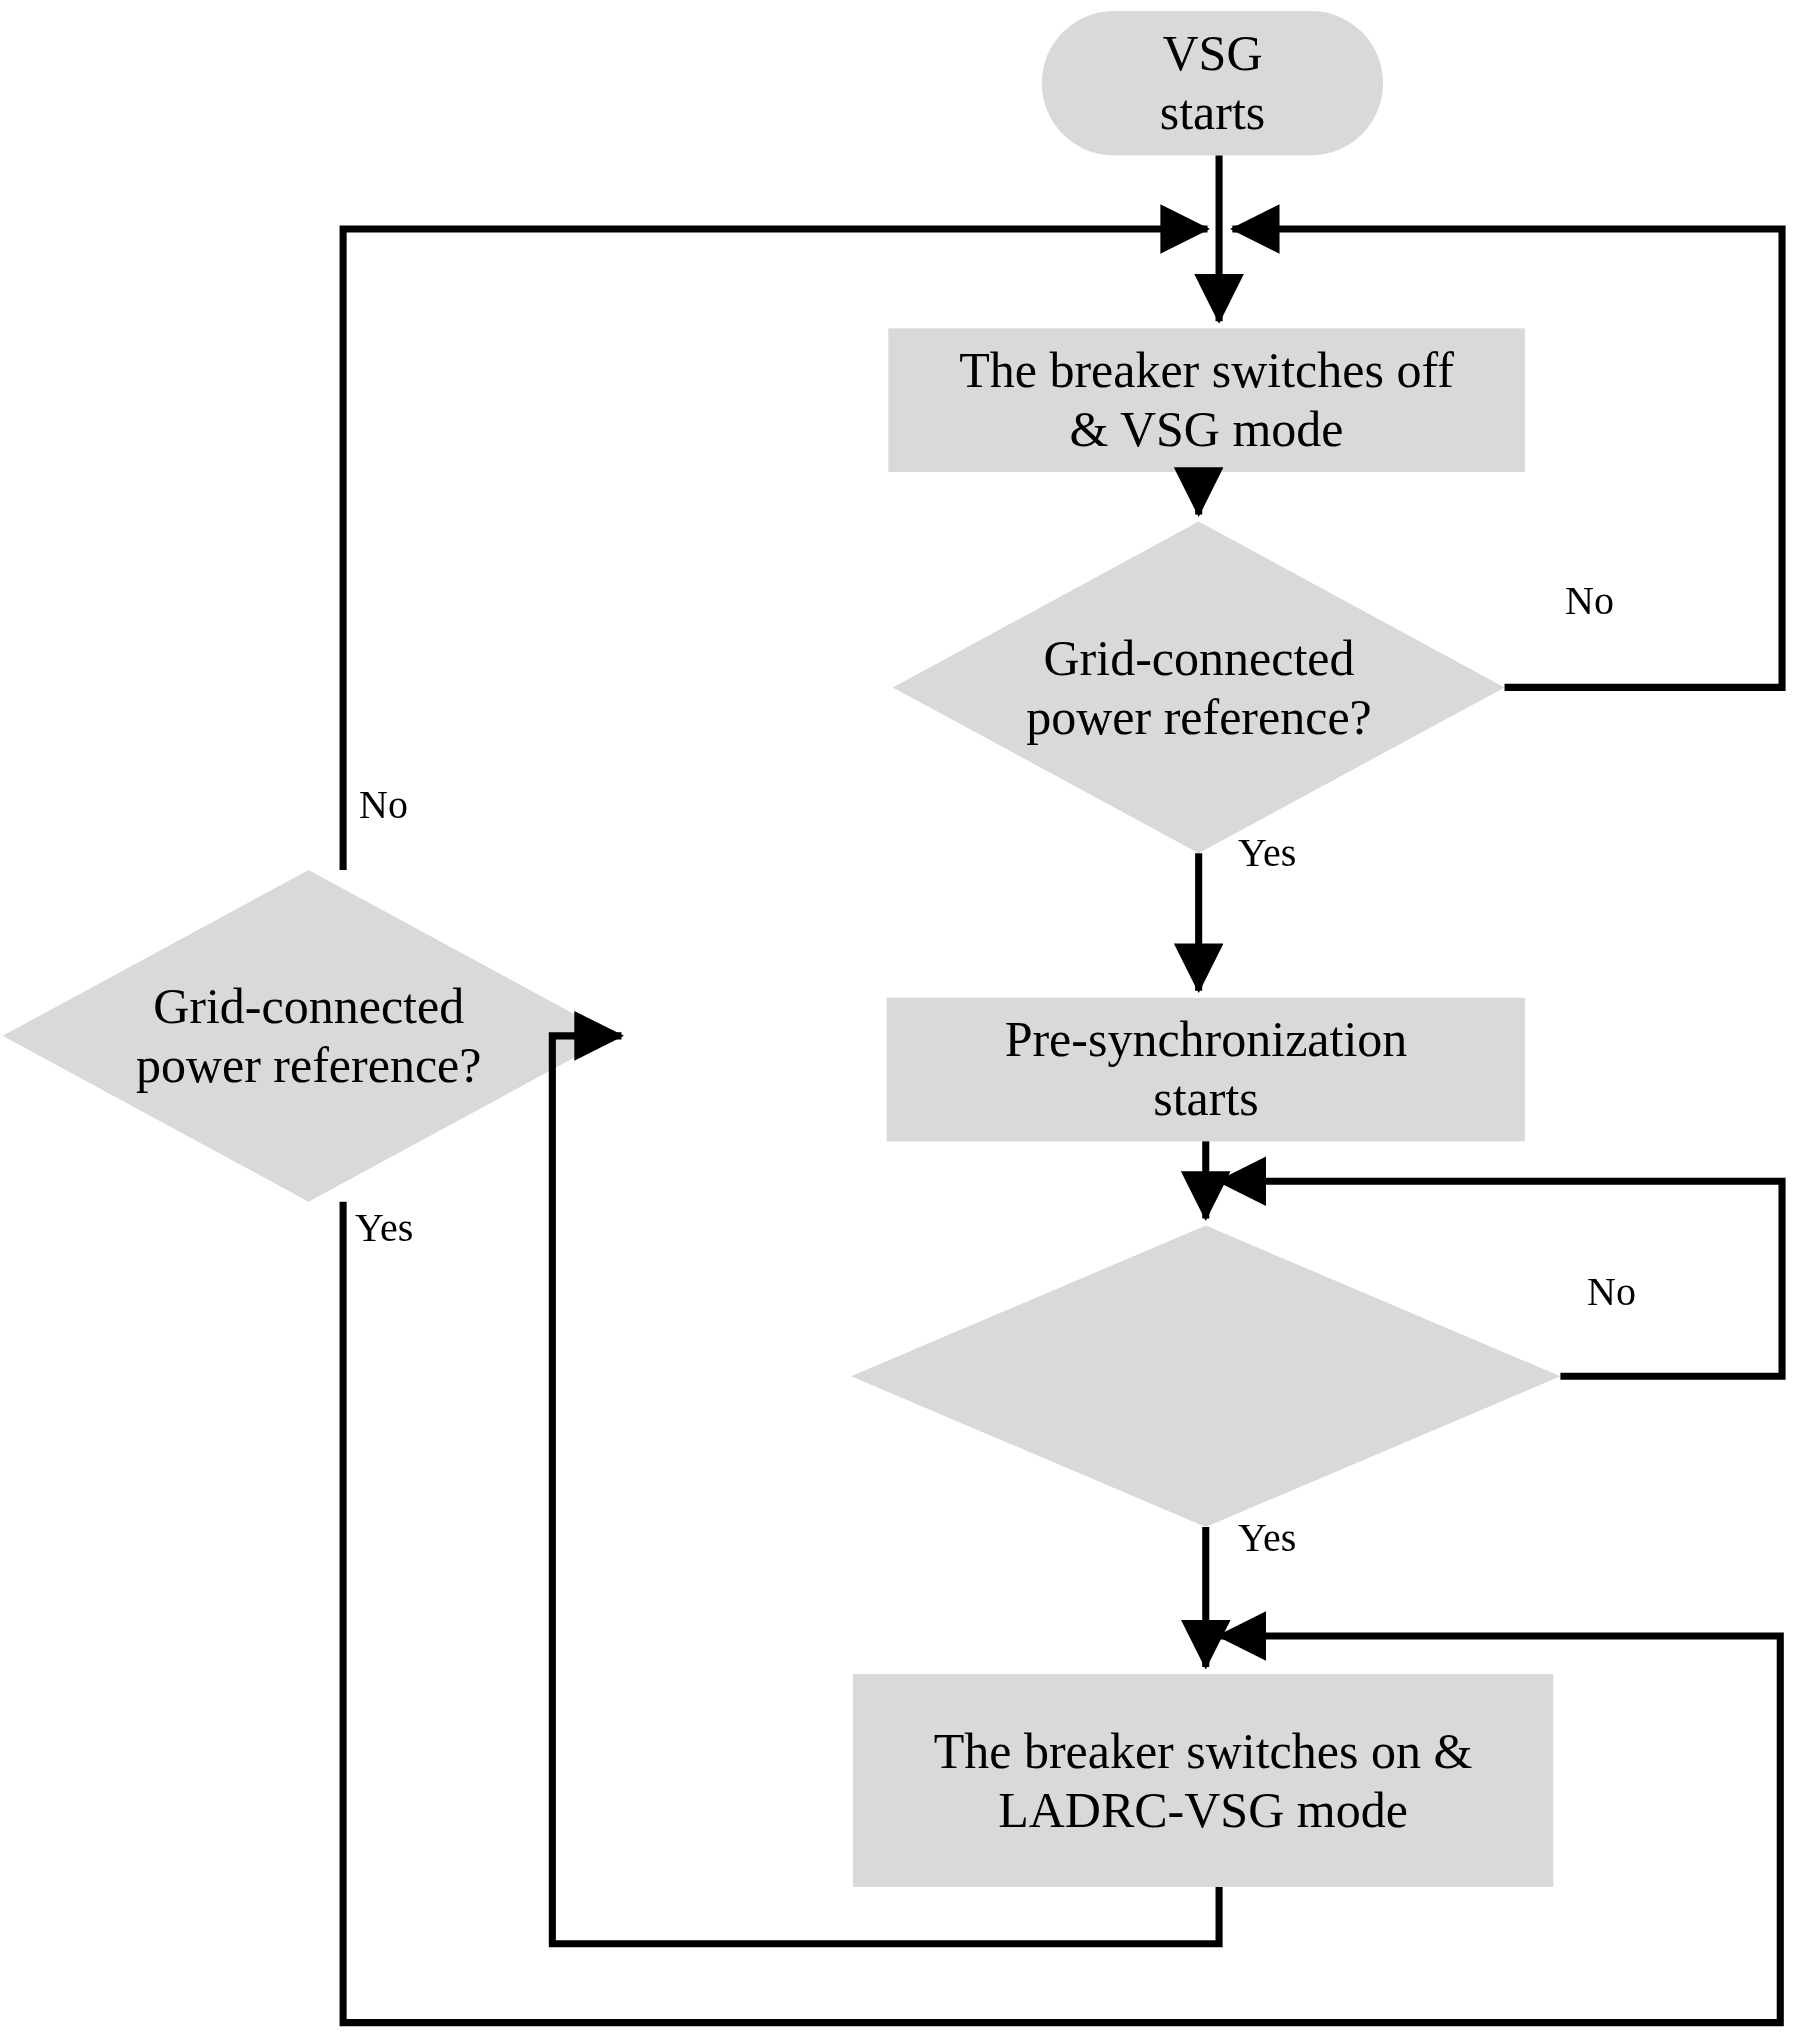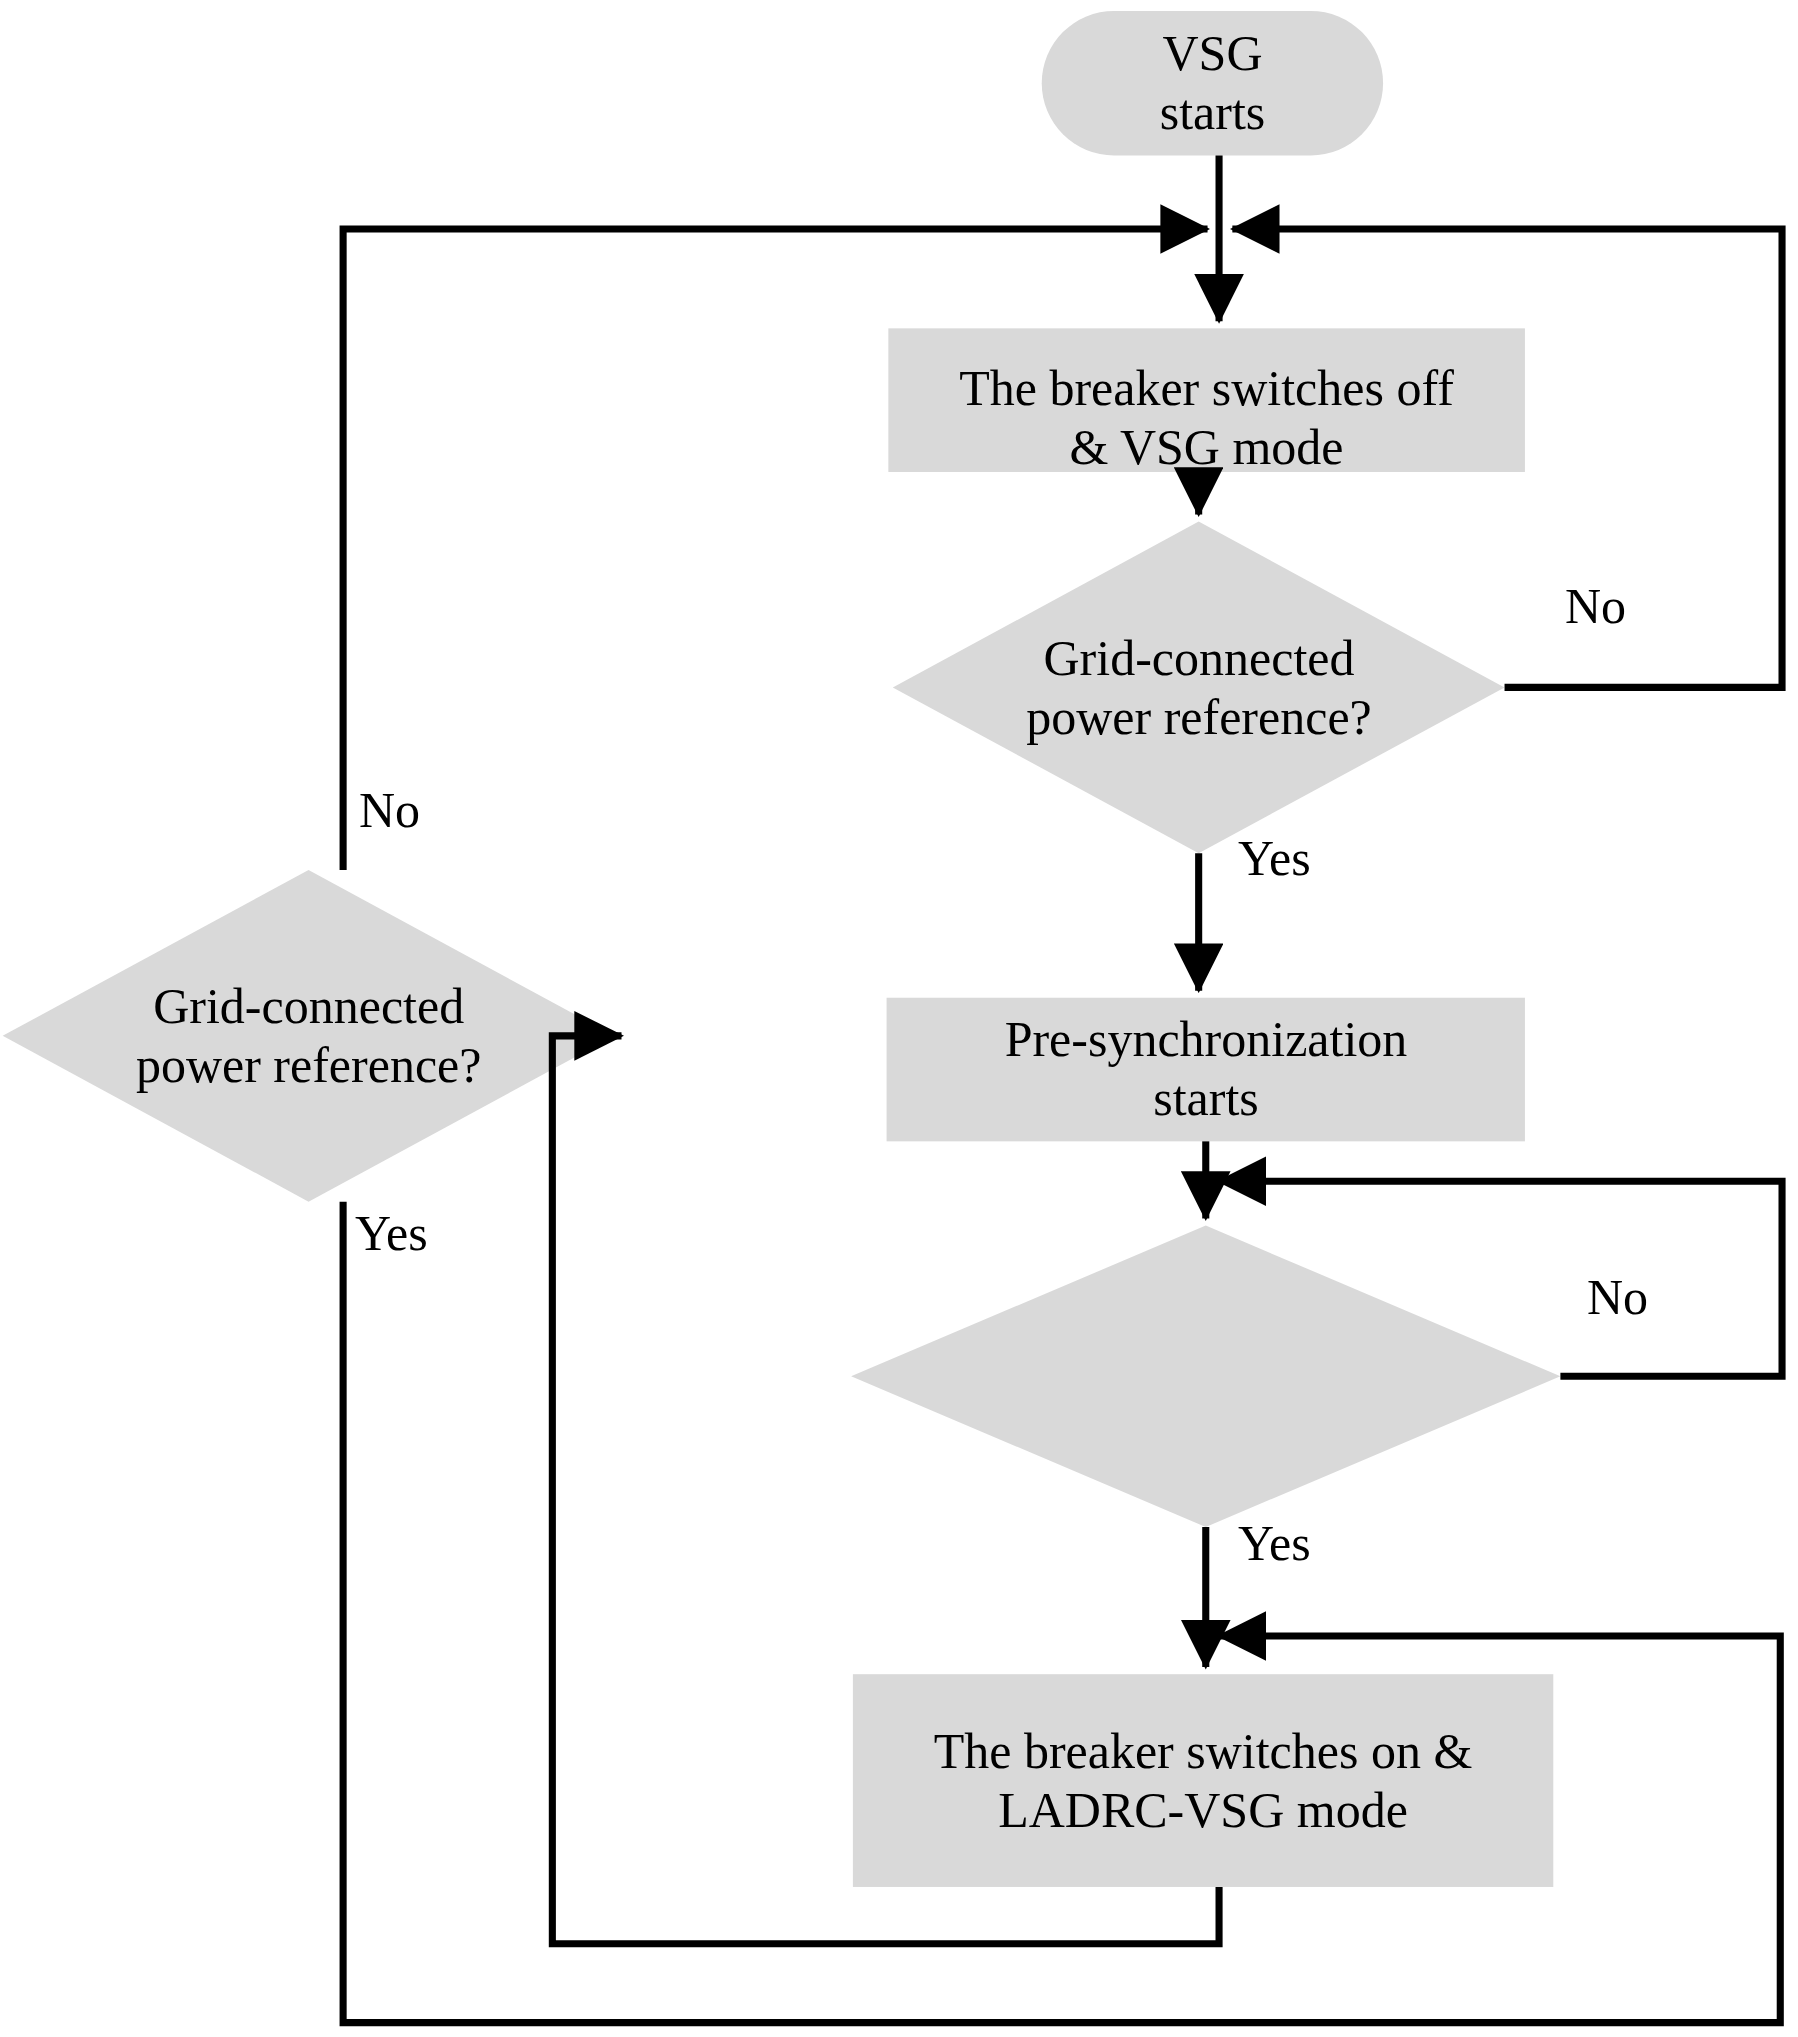--- a/index.html
+++ b/index.html
@@ -33,21 +33,21 @@
     white-space: pre-line;
     pointer-events: none;
   }
   .edge-label {
     position: absolute;
     color: #000000;
     white-space: nowrap;
     line-height: 1;
   }
   .fs-main { font-size: 50px; }
-  .fs-edge { font-size: 50px; text-align: right; }
+  .fs-edge { font-size: 40px; text-align: right; }
 </style>
 </head>
 <body>
 
 <div id="canvas">
 
   <svg id="flow-svg" viewBox="0 0 2028 2298">
     <defs>
       <marker id="arrowhead" viewBox="0 0 10 10" refX="9.5" refY="5" markerWidth="7" markerHeight="7" orient="auto-start-reverse">
         <path d="M 0 0 L 10 5 L 0 10 z" fill="#000000"></path>
@@ -85,21 +85,21 @@
     <path d="M 1375 2128 L 1375 2192 L 623 2192 L 623 1168 L 701 1168" stroke="#000000" stroke-width="8" fill="none" marker-end="url(#arrowhead)"></path>
 
     <path d="M 387 981 L 387 258 L 1362 258" stroke="#000000" stroke-width="8" fill="none" marker-end="url(#arrowhead)"></path>
 
     <path d="M 387 1355 L 387 2281 L 2008 2281 L 2008 1845 L 1375 1845" stroke="#000000" stroke-width="8" fill="none" marker-end="url(#arrowhead)"></path>
   </svg>
 
   <div class="node-label fs-main" style="left:1042px; top:10.6px; width:341px; height:145px;">VSG
 starts</div>
 
-  <div class="node-label fs-main" style="left:888px; top:328px; width:637px; height:144px;margin-top:18px;">The breaker switches off
+  <div class="node-label fs-main" style="left:888px; top:328px; width:637px; height:144px;">The breaker switches off
 &amp; VSG mode</div>
 
   <div class="node-label fs-main" style="left:893px; top:575px; width:612px; height:225px;">Grid-connected
 power reference?</div>
 
   <div class="node-label fs-main" style="left:2.7px; top:923px; width:612px; height:225px;">Grid-connected
 power reference?</div>
 
   <div class="node-label fs-main" style="left:887px; top:997px; width:638px; height:144px;">Pre-synchronization
 starts</div>

